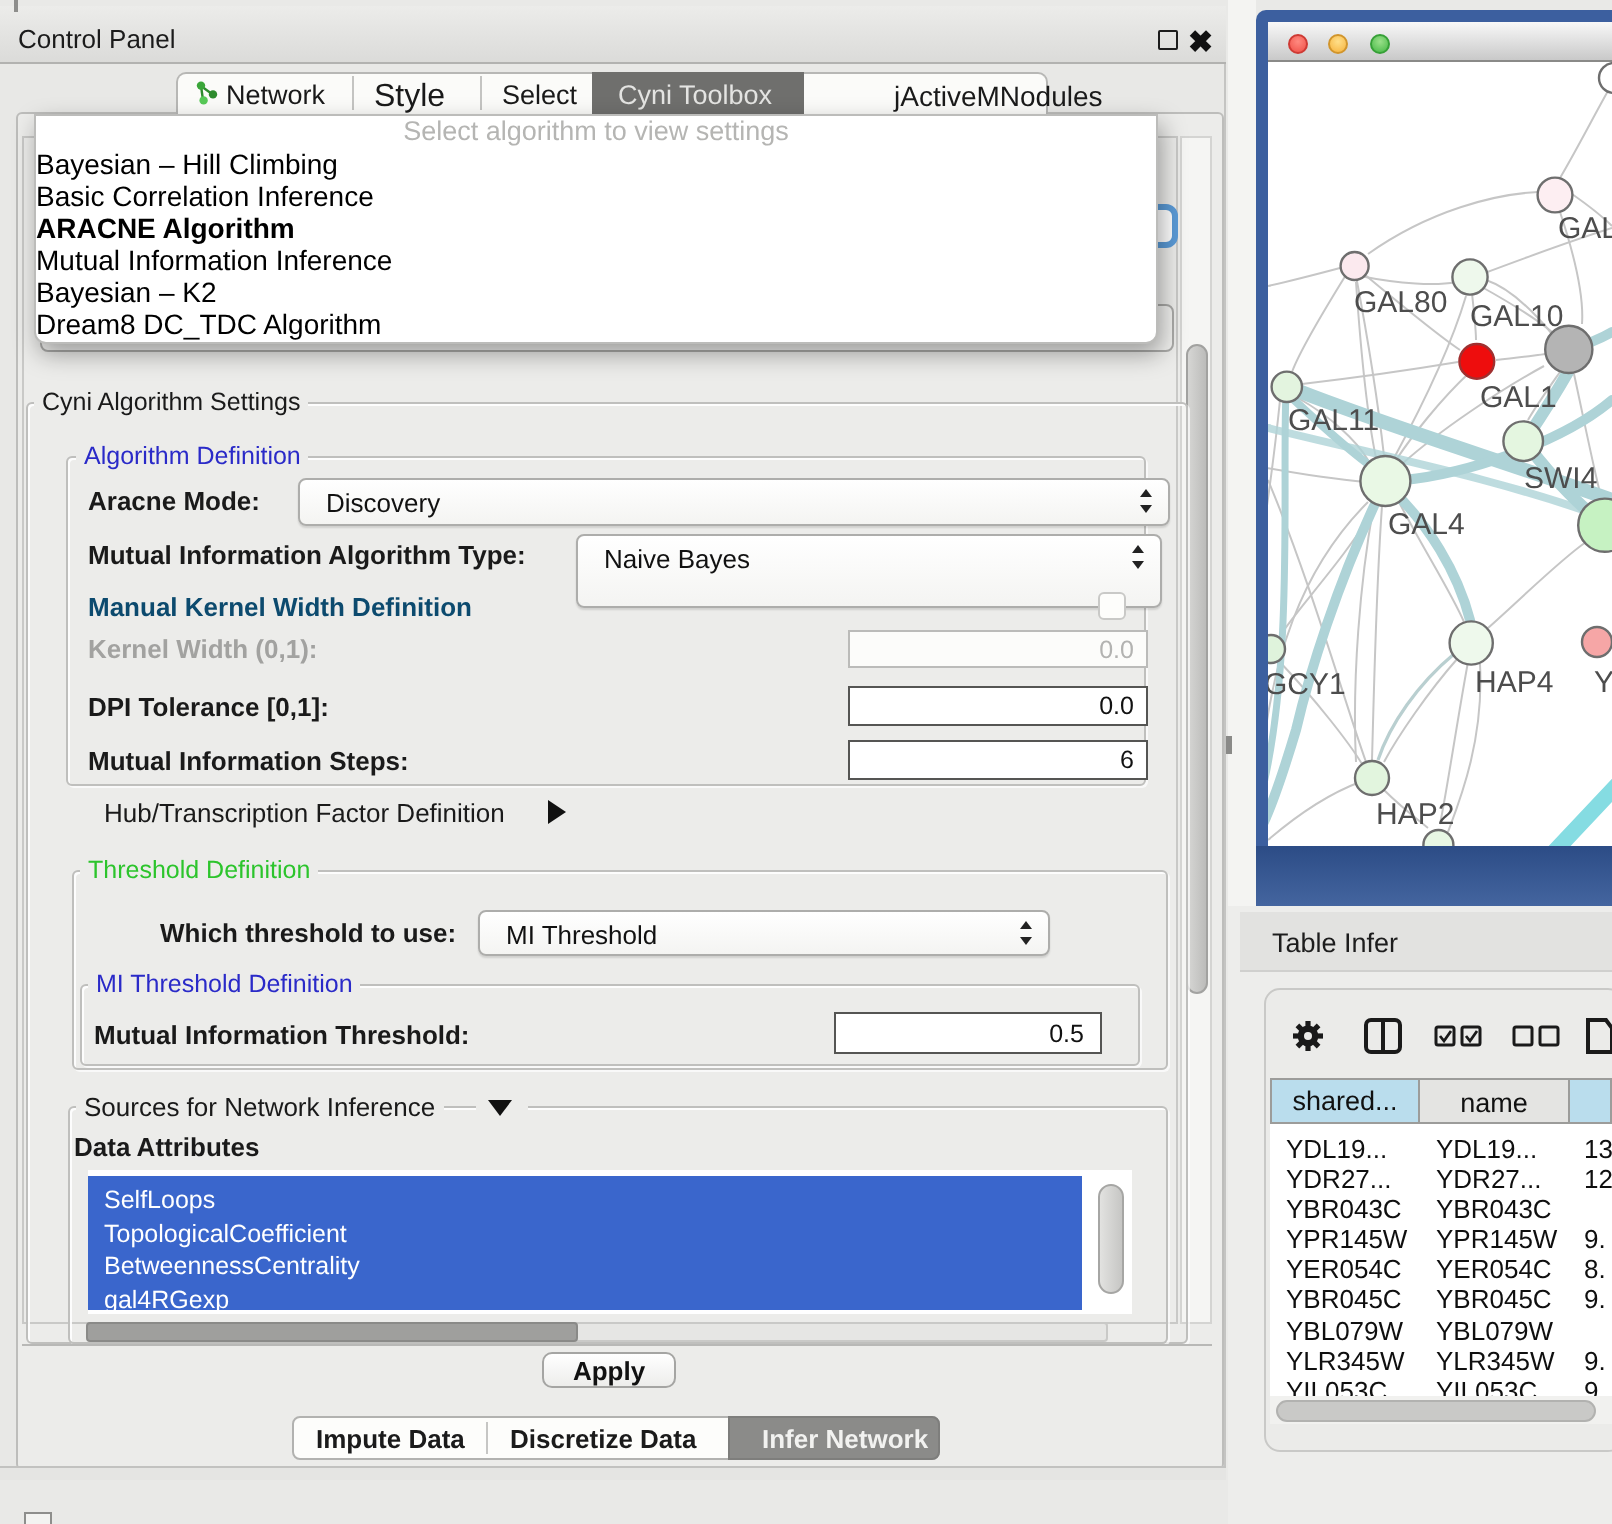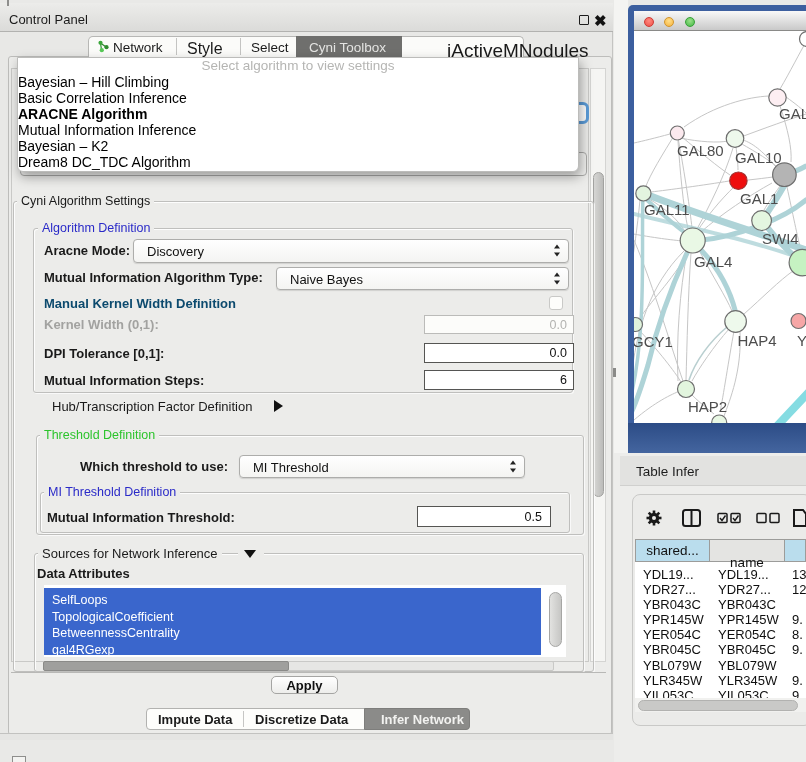--- a/index.html
+++ b/index.html
@@ -37,51 +37,51 @@
       <circle cx="3.5" cy="2.8" r="2.1" fill="#3aa63a"></circle>
       <circle cx="9.5" cy="7.2" r="2.1" fill="#2e8b2e"></circle>
       <circle cx="4.8" cy="10.2" r="2.1" fill="#57c957"></circle>
     </svg>
     <div class="abs" style="left:113px;top:40px;font-size:13.5px;color:#1a1a1a;">Network</div>
     <div class="abs" style="left:176px;top:38px;width:1px;height:17px;background:#c4c4c2;"></div>
     <div class="abs" style="left:187px;top:40px;font-size:16px;color:#1a1a1a;">Style</div>
     <div class="abs" style="left:240px;top:38px;width:1px;height:17px;background:#c4c4c2;"></div>
     <div class="abs" style="left:251px;top:40px;font-size:13.5px;color:#1a1a1a;">Select</div>
     <div class="abs" style="left:309px;top:40px;font-size:13.5px;color:#e4e4e2;">Cyni Toolbox</div>
-    <div class="abs" style="left:407px;top:40px;font-size:19px;color:#1a1a1a;padding-left:40px;">jActiveMNodules</div>
+    <div class="abs" style="left:407px;top:40px;font-size:14px;color:#1a1a1a;padding-left:40px;">jActiveMNodules</div>
   </div>
 
   <style>
     .grp { position:absolute; border:1px solid #bfbfbd; border-radius:3px; box-shadow:inset 1px 1px 0 rgba(255,255,255,.9), 1px 1px 0 rgba(255,255,255,.7); }
     .gl { position:absolute; background:#ececea; padding:0 4px; font-size:12.5px; }
     .lb { position:absolute; font-size:13px; font-weight:bold; color:#1a1a1a; }
     .combo { position:absolute; background:linear-gradient(#ffffff,#f4f4f2); border:1px solid #adadab; border-radius:4px; box-shadow:0 1px 1px rgba(0,0,0,.12); font-size:13px; color:#111; }
     .combo .ct { position:absolute; left:13px; top:4px; }
     .updn { position:absolute; right:7px; top:3px; }
     .fld { position:absolute; background:#fff; font-size:12.5px; text-align:right; }
   </style>
   <div id="form">
 
     <div class="grp" style="left:13px;top:201px;width:581px;height:471px;"></div>
     <div class="gl" style="left:17px;top:194px;color:#1a1a1a;">Cyni Algorithm Settings</div>
 
     <div class="grp" style="left:33px;top:228px;width:540px;height:165px;"></div>
     <div class="gl" style="left:38px;top:221px;color:#2a2ac8;">Algorithm Definition</div>
 
     <div class="lb" style="left:44px;top:243px;">Aracne Mode:</div>
-    <div class="combo" style="left:133px;top:239px;width:436px;height:24px;">
+    <div class="combo" style="left:149px;top:239px;width:436px;height:24px;">
       <span class="ct">Discovery</span>
       <svg class="updn" width="8" height="15" viewBox="0 0 8 15">
           <path d="M4 1.5 L7 5.5 L1 5.5 Z" fill="#222"></path>
           <path d="M4 13.5 L7 9.5 L1 9.5 Z" fill="#222"></path>
         </svg>
     </div>
 
     <div class="lb" style="left:44px;top:270px;">Mutual Information Algorithm Type:</div>
-    <div class="combo" style="left:276px;top:267px;width:293px;height:23px;">
+    <div class="combo" style="left:288px;top:267px;width:293px;height:37px;">
       <span class="ct">Naive Bayes</span>
       <svg class="updn" width="8" height="15" viewBox="0 0 8 15">
           <path d="M4 1.5 L7 5.5 L1 5.5 Z" fill="#222"></path>
           <path d="M4 13.5 L7 9.5 L1 9.5 Z" fill="#222"></path>
         </svg>
     </div>
 
     <div class="lb" style="left:44px;top:296px;color:#0c4a6e;">Manual Kernel Width Definition</div>
     <div class="abs" style="left:549px;top:296px;width:14px;height:14px;background:#fdfdfb;border:1.5px solid #c9c9c7;border-radius:3px;"></div>
 
@@ -289,21 +289,21 @@
         <path d="M88 9 l2 2.5 l3.5 -5" stroke-width="1.4"></path>
         <rect x="112" y="4.5" width="9" height="9" rx="1"></rect>
         <rect x="125" y="4.5" width="9" height="9" rx="1"></rect>
       </g>
 
       <path d="M149 1 L158 1 L161 5 L161 17 L149 17 Z" fill="none" stroke="#1a1a1a" stroke-width="2"></path>
     </svg>
 
     <div class="abs" style="left:635px;top:539px;width:171px;height:173px;background:#fff;"></div>
     <div class="abs" style="left:635px;top:539px;width:75px;height:23px;background:#badded;border:1px solid #9c9c9a;font-size:13.5px;color:#111;text-align:center;padding-top:3px;">shared...</div>
-    <div class="abs" style="left:710px;top:539px;width:75px;height:23px;background:#e4e4e2;border:1px solid #9c9c9a;border-left:none;font-size:13.5px;color:#111;text-align:center;padding-top:15px;">name</div>
+    <div class="abs" style="left:710px;top:539px;width:75px;height:23px;background:#e4e4e2;border:1px solid #9c9c9a;border-left:none;font-size:13.5px;color:#111;text-align:center;padding-top:4px;">name</div>
     <div class="abs" style="left:785px;top:539px;width:21px;height:23px;background:#badded;border:1px solid #9c9c9a;border-left:none;"></div>
     <div class="abs" style="left:643px;top:567px;font-size:13px;color:#0f0f0f;line-height:15.1px;">YDL19...<br>YDR27...<br>YBR043C<br>YPR145W<br>YER054C<br>YBR045C<br>YBL079W<br>YLR345W<br>YIL053C</div>
     <div class="abs" style="left:718px;top:567px;font-size:13px;color:#0f0f0f;line-height:15.1px;">YDL19...<br>YDR27...<br>YBR043C<br>YPR145W<br>YER054C<br>YBR045C<br>YBL079W<br>YLR345W<br>YIL053C</div>
     <div class="abs" style="left:792px;top:567px;font-size:13px;color:#0f0f0f;line-height:15.1px;">13<br>12<br><br>9.<br>8.<br>9.<br><br>9.<br>9.</div>
 
     <div class="abs" style="left:635px;top:698px;width:171px;height:14px;background:#f1f1ef;"></div>
     <div class="abs" style="left:638px;top:700px;width:160px;height:11px;background:#c9c9c7;border:1px solid #b2b2b0;border-radius:6px;"></div>
   </div>
 
   <div class="abs" style="left:7px;top:0px;width:2px;height:6px;background:#8e8e8c;"></div>

